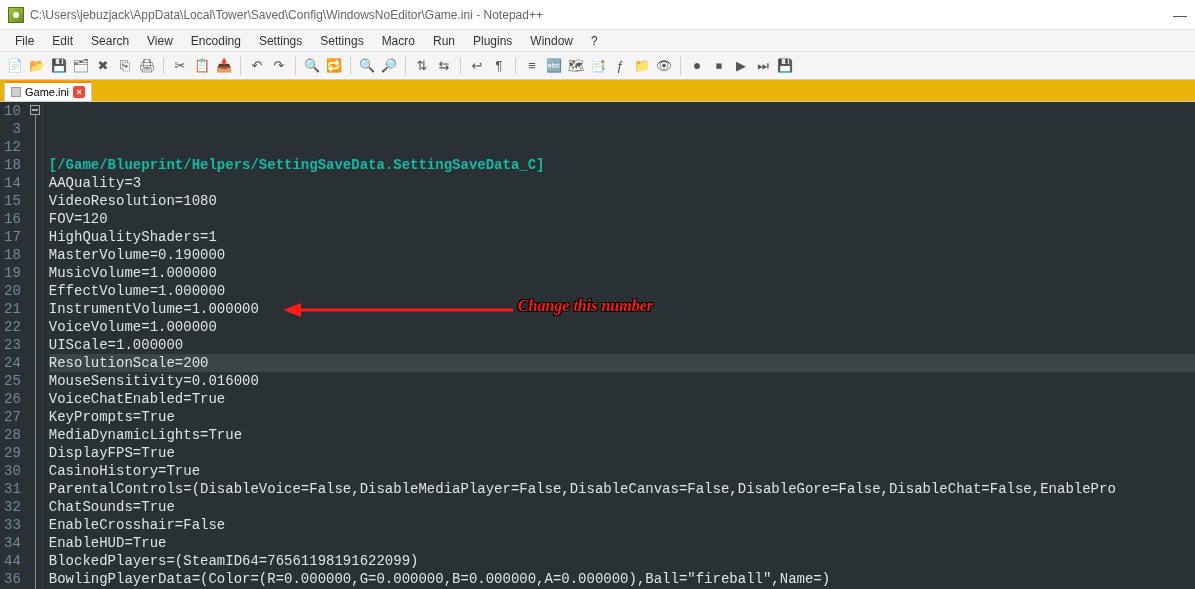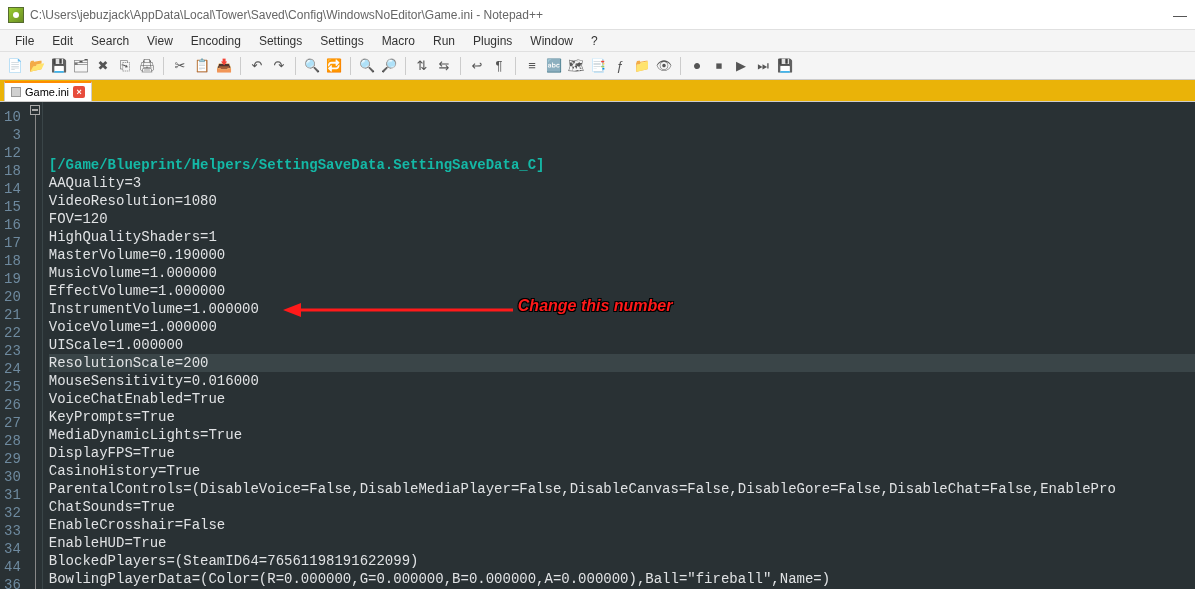--- a/index.html
+++ b/index.html
@@ -120,21 +120,21 @@
   height: 487px;
   font-family: "Courier New", monospace;
   font-size: 14px;
   line-height: 18px;
   position: relative;
 }
 .gutter {
   background: #293134;
   color: #6e8a9f;
   text-align: right;
-  padding: 6px 8px 0 4px;
+  padding: 0 8px 0 4px;
   user-select: none;
 }
 .fold-col {
   background: #293134;
   width: 14px;
   border-right: 1px solid #3a4548;
   position: relative;
 }
 .fold-box {
   position: absolute;
@@ -178,21 +178,21 @@
   left: 240px;
   top: 198px;
   width: 240px;
   height: 20px;
 }
 .annotation-text {
   position: absolute;
   left: 475px;
   top: 195px;
   color: #ff1a1a;
-  font-family: Liberation Sans, sans-serif;
+  font-family: Liberation Serif, serif;
   font-size: 16px;
   font-weight: bold;
   font-style: italic;
   text-shadow: 1px 1px 0 #000, -1px -1px 0 #000, 1px -1px 0 #000, -1px 1px 0 #000;
 }
 </style>
 </head>
 <body>
 
 <div class="titlebar">

